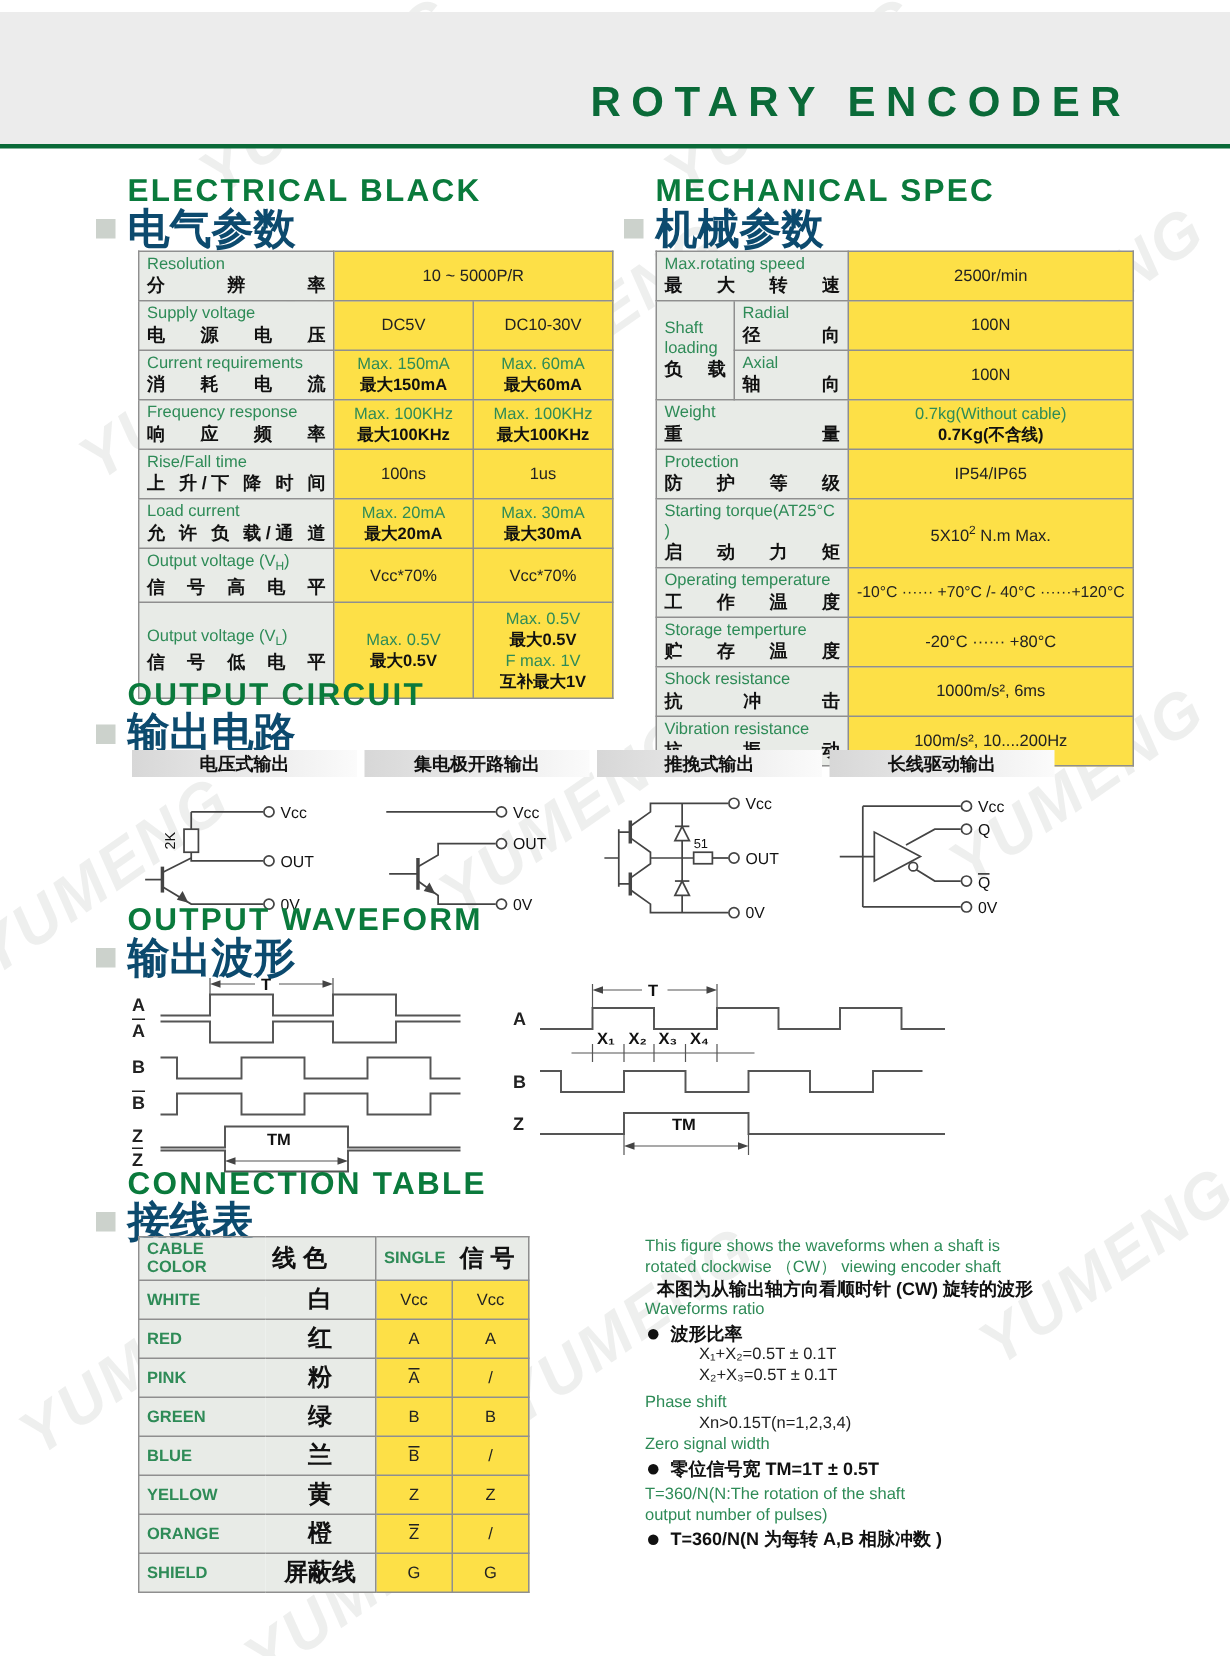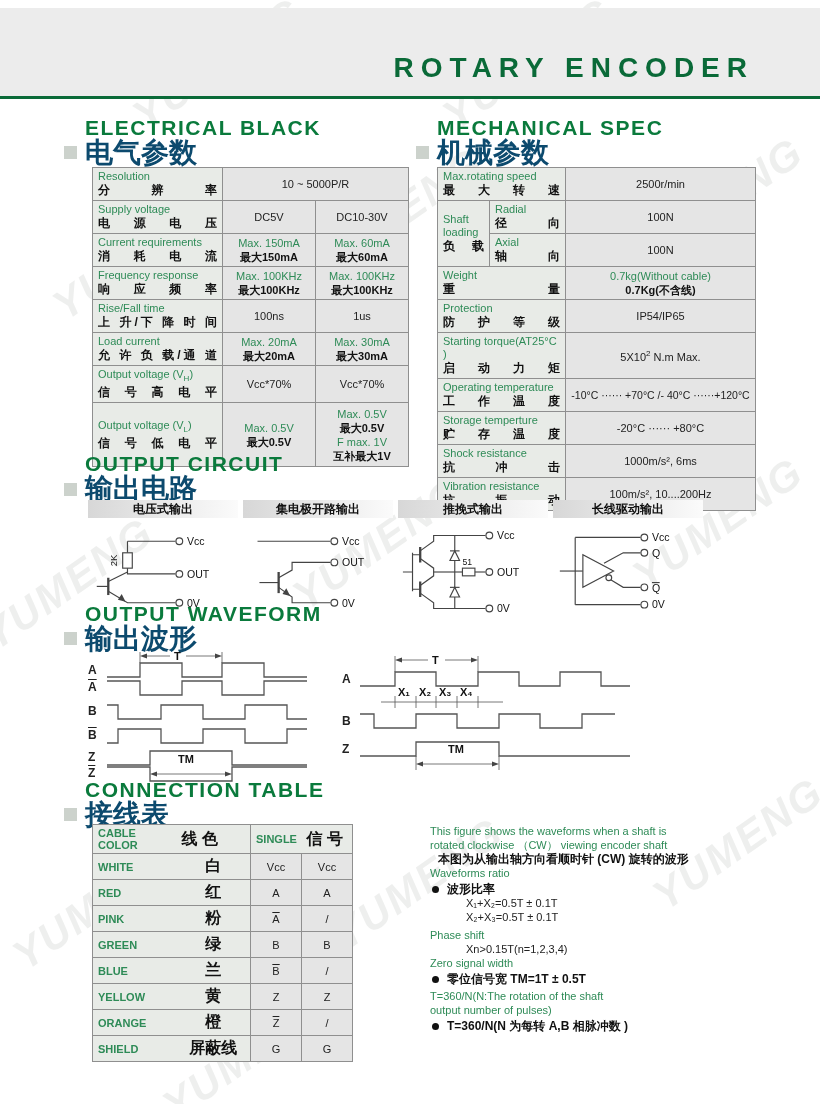--- a/index.html
+++ b/index.html
@@ -24,21 +24,21 @@
   .h-zh { color:#0c4a6e; font-weight:bold; font-size:28px; line-height:26px; }
   .sq { position:absolute; width:13px; height:13px; background:#ccd2cc; }
 
   
   table { border-collapse:collapse; font-size:11px; table-layout:fixed; }
   td { border:1px solid #8f8f8f; padding:2px 5px; vertical-align:middle; }
   .lab { background:#e8ebe7; }
   .en-l { color:#2e8b57; font-size:11px; display:block; line-height:13px; }
   .zh-l { color:#111; font-weight:bold; font-size:12px; display:block; line-height:15px;
           text-align:justify; text-align-last:justify; }
-  .val { text-align:center; color:#222; background:#e5e5e5; font-size:11px; line-height:14px; }
+  .val { text-align:center; color:#222; background:#fde047; font-size:11px; line-height:14px; }
   .gv { color:#2e8b57; }
   .bv { color:#111; font-weight:bold; }
   sub { font-size:8px; }
   sup { font-size:8px; }
 
   
   .ctab td { height:21px;margin-top:24px; }
   .ctab .noR { border-right:none; }
   .ctab .noL { border-left:none; }
   .c-en { color:#2e8b57; font-weight:bold; font-size:11px; }

